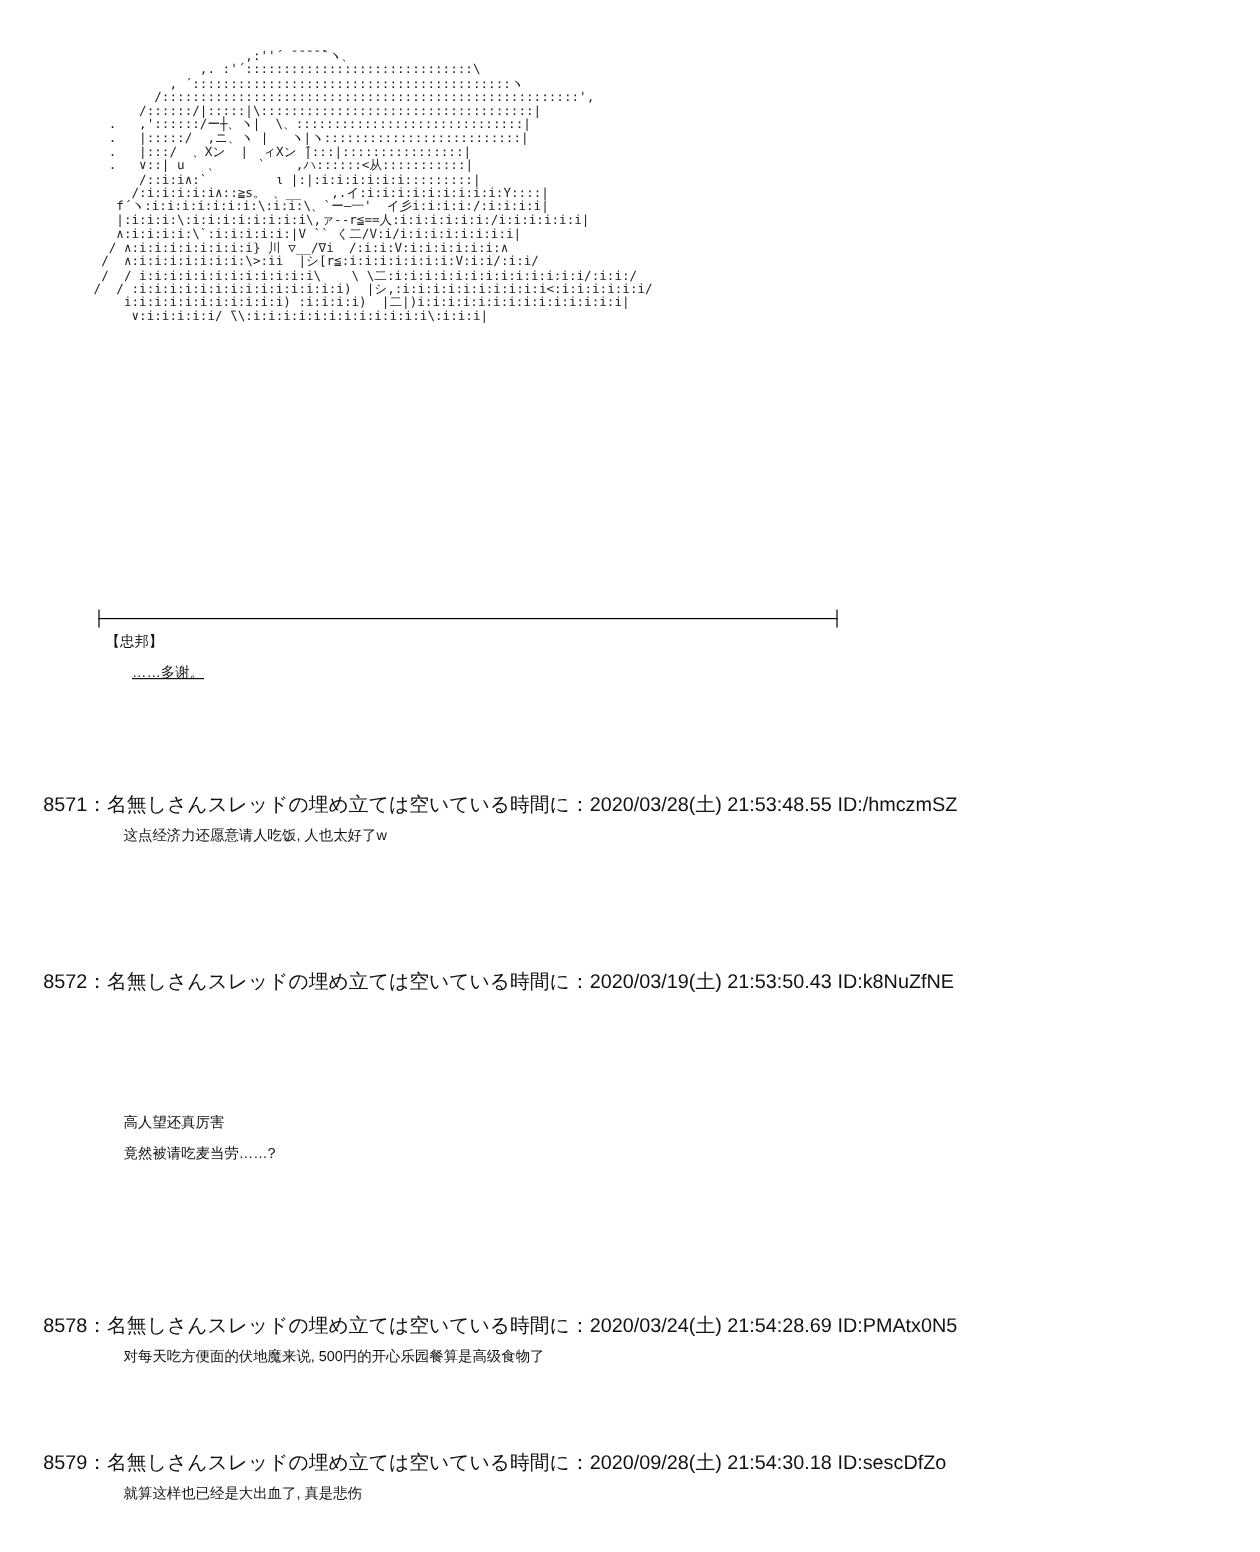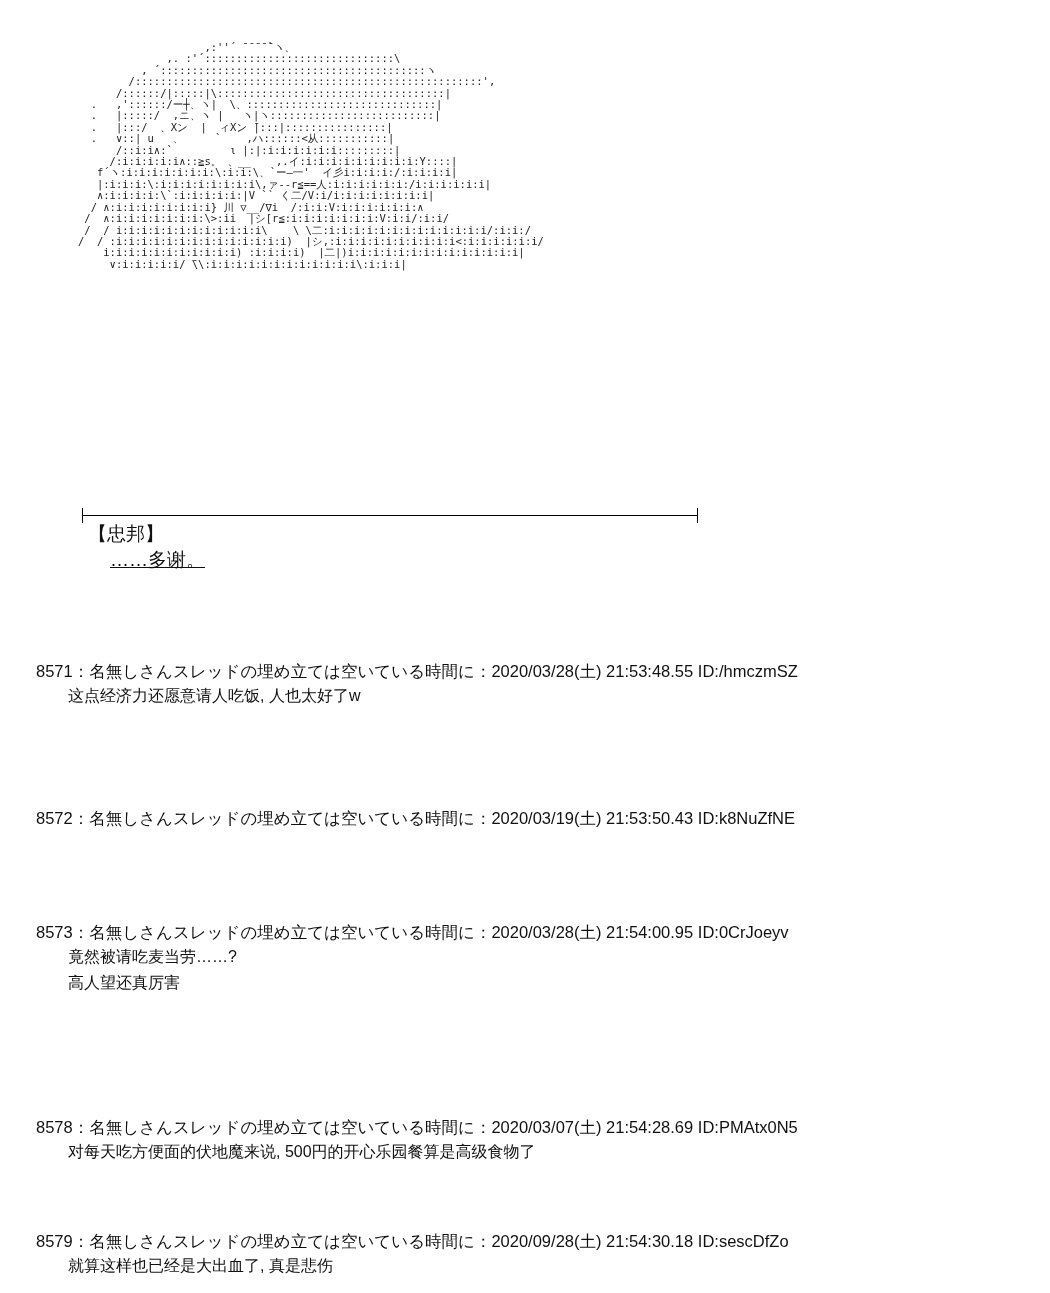--- a/index.html
+++ b/index.html
@@ -62,21 +62,21 @@
     height: 15px;
     background: #000;
   }
   .aa-rule .tick.left { left: 0; }
   .aa-rule .tick.right { right: 0; }
 
   .speaker {
     position: absolute;
     left: 88px;
     top: 521px;
-    font-size: 19px;
+    font-size: 12px;
     line-height: 26px;
     color: #111;
   }
   .speaker-line {
     white-space: pre;
   }
   .speaker-line.indent {
     padding-left: 22px;
     text-decoration: underline;
   }
@@ -94,24 +94,24 @@
   }
   .post-header {
     font-size: 16.5px;
     line-height: 22px;
     color: #111;
     white-space: pre;
     padding-left: 36px;
     text-indent: 0;
   }
   .post-body {
-    font-size: 16px;
+    font-size: 12px;
     line-height: 26px;
     color: #111;
-    padding-left: 68px;
+    padding-left: 103px;
     white-space: pre-wrap;
     margin-top: 1px;
   }
   .post-body .line { display: block; }
 
   .sp-1 { height: 98px; }
   .sp-2 { height: 92px; }
   .sp-3 { height: 120px; }
   .sp-4 { height: 65px; }
 </style>
@@ -161,27 +161,26 @@
       <div class="post-body"><span class="line">这点经济力还愿意请人吃饭, 人也太好了w</span></div>
     </div>
     <div class="sp-1"></div>
 
     <div class="post">
       <div class="post-header"><span>8572</span><span>：</span><span>名無しさんスレッドの埋め立ては空いている時間に</span><span>：</span><span>2020/03/19(土) 21:53:50.43</span> <span>ID:k8NuZfNE</span></div>
     </div>
     <div class="sp-2"></div>
 
     <div class="post">
-      <div class="post-header"><span>8573</span><span>：</span><span>名無しさんスレッドの埋め立ては空いている時間に</span><span>：</span><span>2020/03/28(土) 21:54:00.95</span> <span>ID:0CrJoeyv</span></div>
-      <div class="post-body"><span class="line">竟然被请吃麦当劳……?</span><span class="line">高人望还真厉害</span></div>
+      <div class="post-body"><span class="line">高人望还真厉害</span><span class="line">竟然被请吃麦当劳……?</span></div>
     </div>
     <div class="sp-3"></div>
 
     <div class="post">
-      <div class="post-header"><span>8578</span><span>：</span><span>名無しさんスレッドの埋め立ては空いている時間に</span><span>：</span><span>2020/03/07(土) 21:54:28.69</span> <span>ID:PMAtx0N5</span></div>
+      <div class="post-header"><span>8578</span><span>：</span><span>名無しさんスレッドの埋め立ては空いている時間に</span><span>：</span><span>2020/03/24(土) 21:54:28.69</span> <span>ID:PMAtx0N5</span></div>
       <div class="post-body"><span class="line">对每天吃方便面的伏地魔来说, 500円的开心乐园餐算是高级食物了</span></div>
     </div>
     <div class="sp-4"></div>
 
     <div class="post">
       <div class="post-header"><span>8579</span><span>：</span><span>名無しさんスレッドの埋め立ては空いている時間に</span><span>：</span><span>2020/09/28(土) 21:54:30.18</span> <span>ID:sescDfZo</span></div>
       <div class="post-body"><span class="line">就算这样也已经是大出血了, 真是悲伤</span></div>
     </div>
 
   </div>

